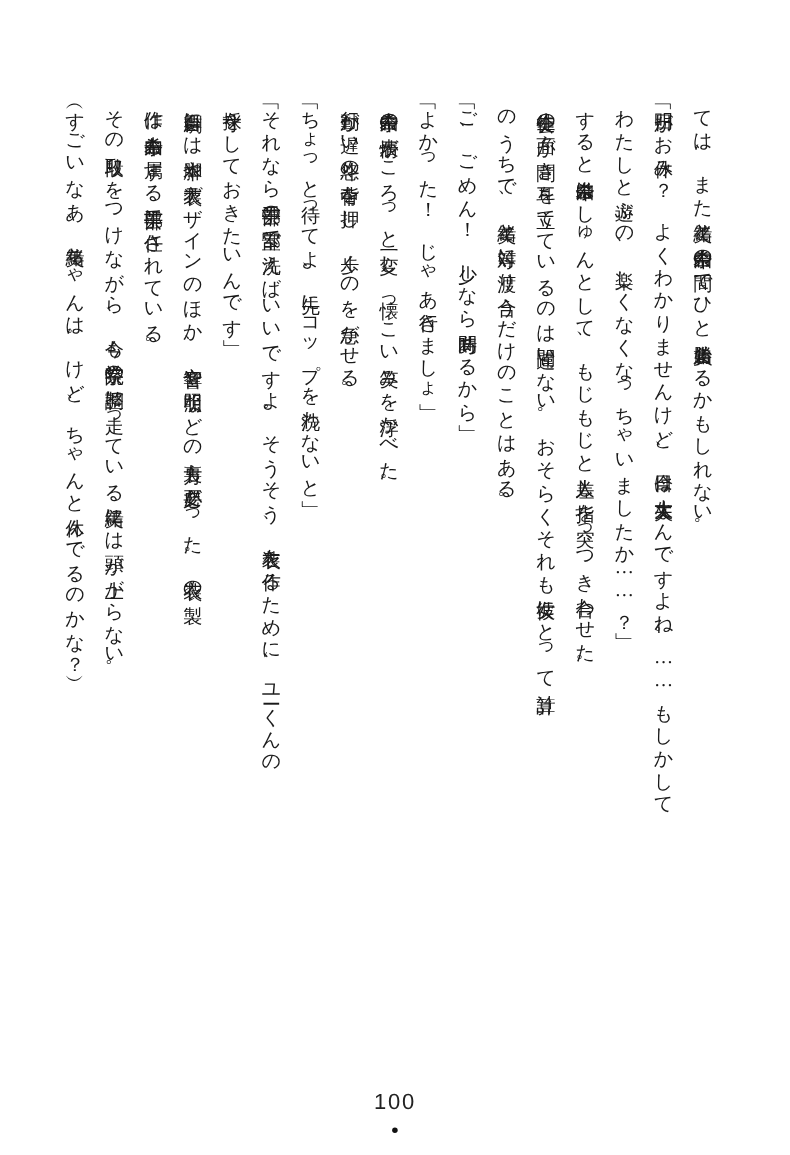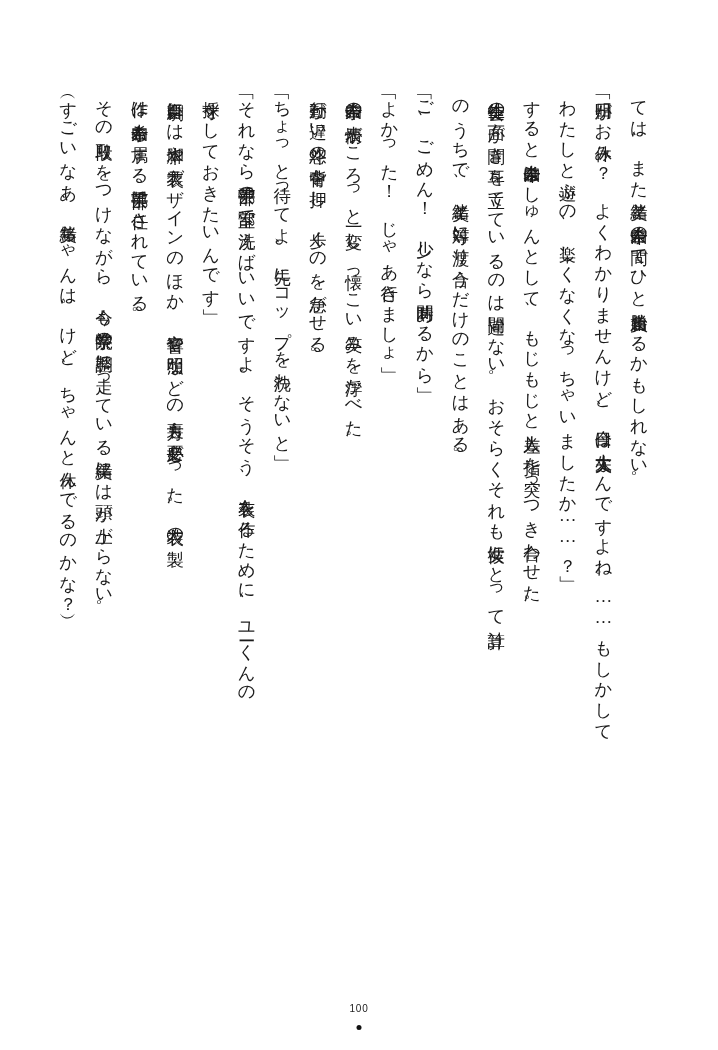--- a/index.html
+++ b/index.html
@@ -42,21 +42,21 @@
     white-space: pre-wrap;
     word-break: normal;
   }
 
   .page-number {
     position: absolute;
     bottom: 36px;
     left: 0;
     width: 718px;
     text-align: center;
-    font-size: 10px;
+    font-size: 20px;
     font-family: "Liberation Sans", sans-serif;
     color: #222;
     letter-spacing: 0.08em;
   }
 
   .page-mark {
     position: absolute;
     bottom: 20px;
     left: 50%;
     transform: translateX(-50%);

